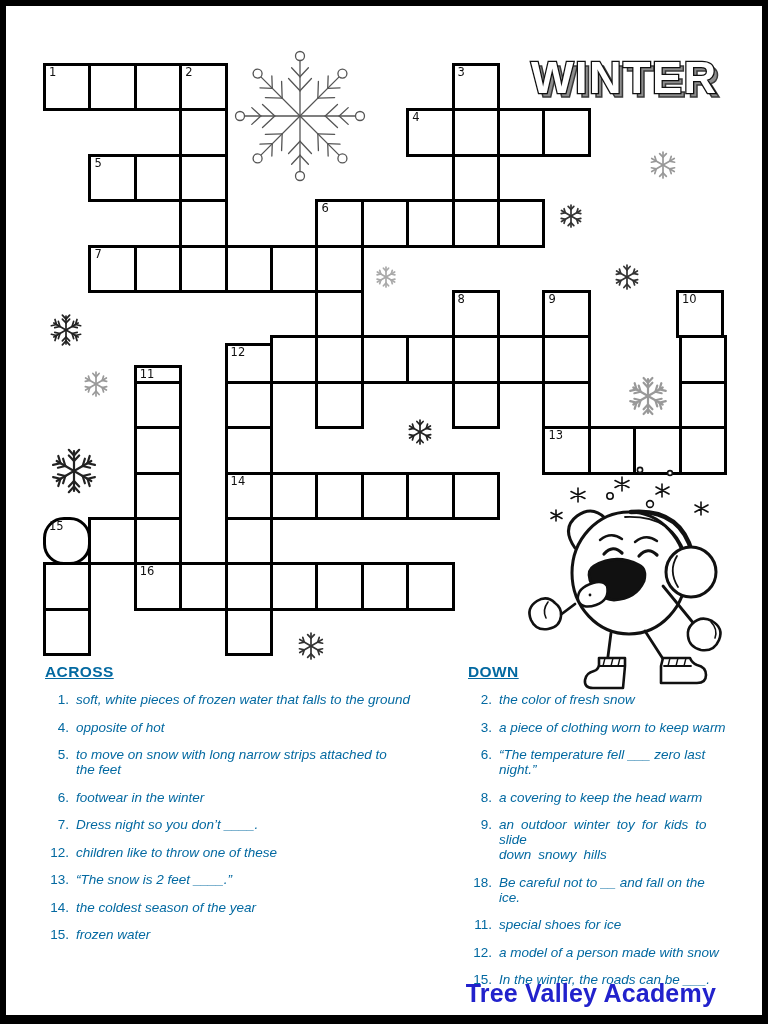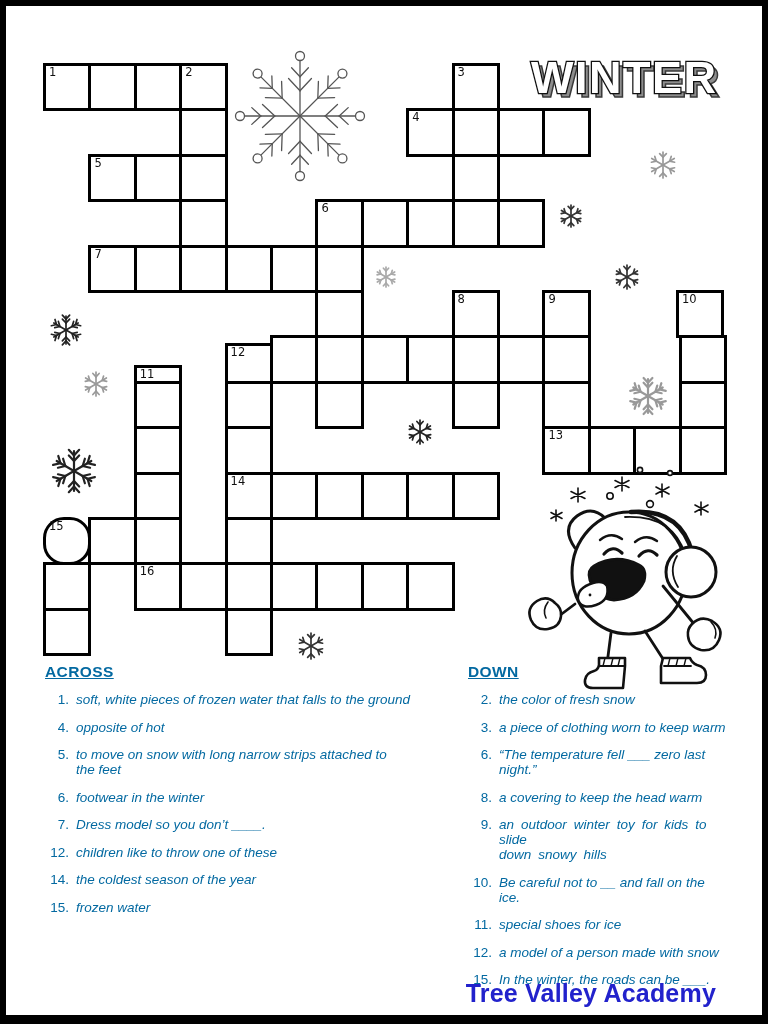--- a/index.html
+++ b/index.html
@@ -526,25 +526,29 @@
           <span class="clue-num">5.</span>
           <div class="clue-text">to move on snow with long narrow strips attached to
 the feet</div>
         </div>
         <div class="clue">
           <span class="clue-num">6.</span>
           <div class="clue-text">footwear in the winter</div>
         </div>
         <div class="clue">
           <span class="clue-num">7.</span>
-          <div class="clue-text">Dress model so you don’t ____.</div>
+          <div class="clue-text">Dress night so you don’t ____.</div>
         </div>
         <div class="clue">
           <span class="clue-num">12.</span>
           <div class="clue-text">children like to throw one of these</div>
+        </div>
+        <div class="clue">
+          <span class="clue-num">13.</span>
+          <div class="clue-text">“The snow is 2 feet ____.”</div>
         </div>
         <div class="clue">
           <span class="clue-num">14.</span>
           <div class="clue-text">the coldest season of the year</div>
         </div>
         <div class="clue">
           <span class="clue-num">15.</span>
           <div class="clue-text">frozen water</div>
         </div>
       </div>
@@ -568,21 +572,21 @@
         <div class="clue">
           <span class="clue-num">8.</span>
           <div class="clue-text">a covering to keep the head warm</div>
         </div>
         <div class="clue">
           <span class="clue-num">9.</span>
           <div class="clue-text spread">an outdoor winter toy for kids to slide
 down snowy hills</div>
         </div>
         <div class="clue">
-          <span class="clue-num">10.</span>
+          <span class="clue-num">18.</span>
           <div class="clue-text">Be careful not to __ and fall on the ice.</div>
         </div>
         <div class="clue">
           <span class="clue-num">11.</span>
           <div class="clue-text">special shoes for ice</div>
         </div>
         <div class="clue">
           <span class="clue-num">12.</span>
           <div class="clue-text">a model of a person made with snow</div>
         </div>

